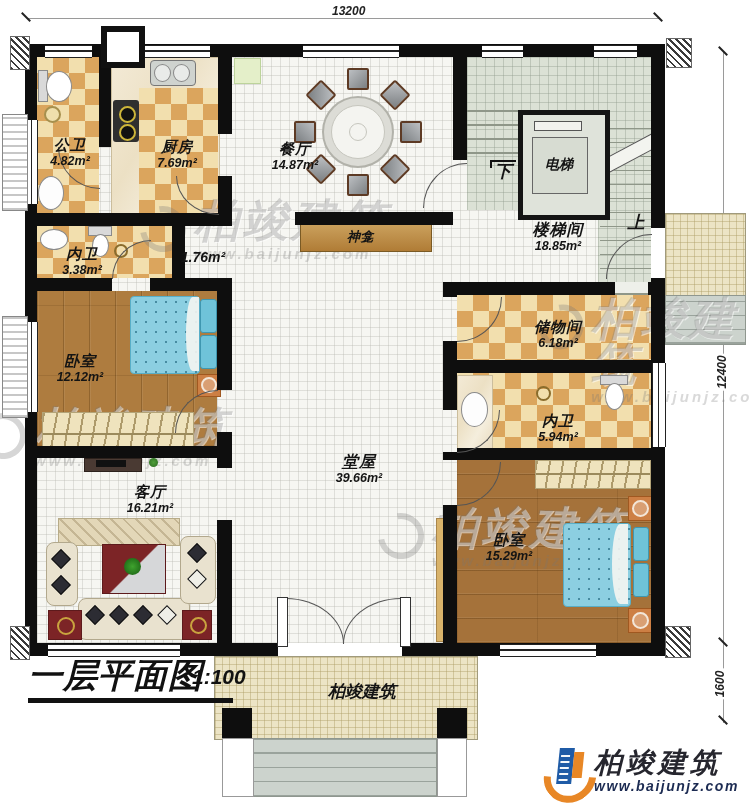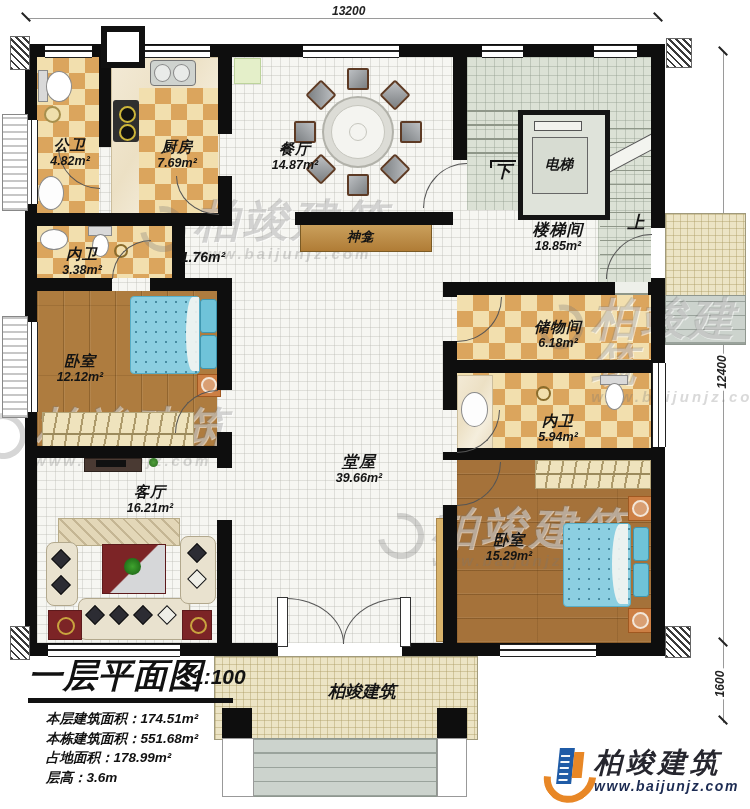--- a/index.html
+++ b/index.html
@@ -328,26 +328,20 @@
     </div>
   <div class="rlabel" style="left:509px;top:531px;">
     <div class="rname">卧室</div>
     <div class="rarea">15.29m²</div>
     </div>
   <div class="rlabel" style="left:362px;top:682px;font-size:17px;">柏竣建筑</div>
 
   <div class="abs" style="left:28px;top:653px;font-size:34px;font-weight:900;letter-spacing:1px;color:#111;">一层平面图</div>
   <div class="abs" style="left:192px;top:665px;font-size:21px;font-weight:bold;color:#111;">1:100</div>
   <div class="abs" style="left:28px;top:698px;width:205px;height:5px;background:#111;"></div>
-  <div class="abs" style="left:46px;top:709px;font-size:13.5px;font-weight:bold;line-height:1.45;color:#111;">
-    <div>本层建筑面积：174.51m²</div>
-    <div>本栋建筑面积：551.68m²</div>
-    <div>占地面积：178.99m²</div>
-    <div>层高：3.6m</div>
-  </div>
 
   <div class="abs" style="left:543px;top:742px;width:48px;height:52px;">
     <div class="abs" style="left:0px;top:10px;width:40px;height:36px;border:7px solid #e88726;border-top-color:transparent;border-right-color:transparent;border-radius:50%;transform:rotate(-40deg);"></div>
     <div class="abs" style="left:15px;top:6px;width:15px;height:36px;background:#1f5ba6;transform:skewX(-6deg);
          background-image:repeating-linear-gradient(0deg,rgba(255,255,255,.95) 0 2px,transparent 2px 6px);background-size:60% 100%;background-repeat:no-repeat;background-position:2px 3px;"></div>
     <div class="abs" style="left:30px;top:10px;width:10px;height:26px;background:#e88726;transform:skewX(-6deg);"></div>
   </div>
   <div class="abs" style="left:594px;top:744px;font-size:28px;font-weight:900;letter-spacing:4px;color:#26262e;">柏竣建筑</div>
   <div class="abs" style="left:594px;top:778px;font-size:14px;font-weight:bold;letter-spacing:1.5px;color:#1c2b52;">www.baijunjz.com</div>
 

